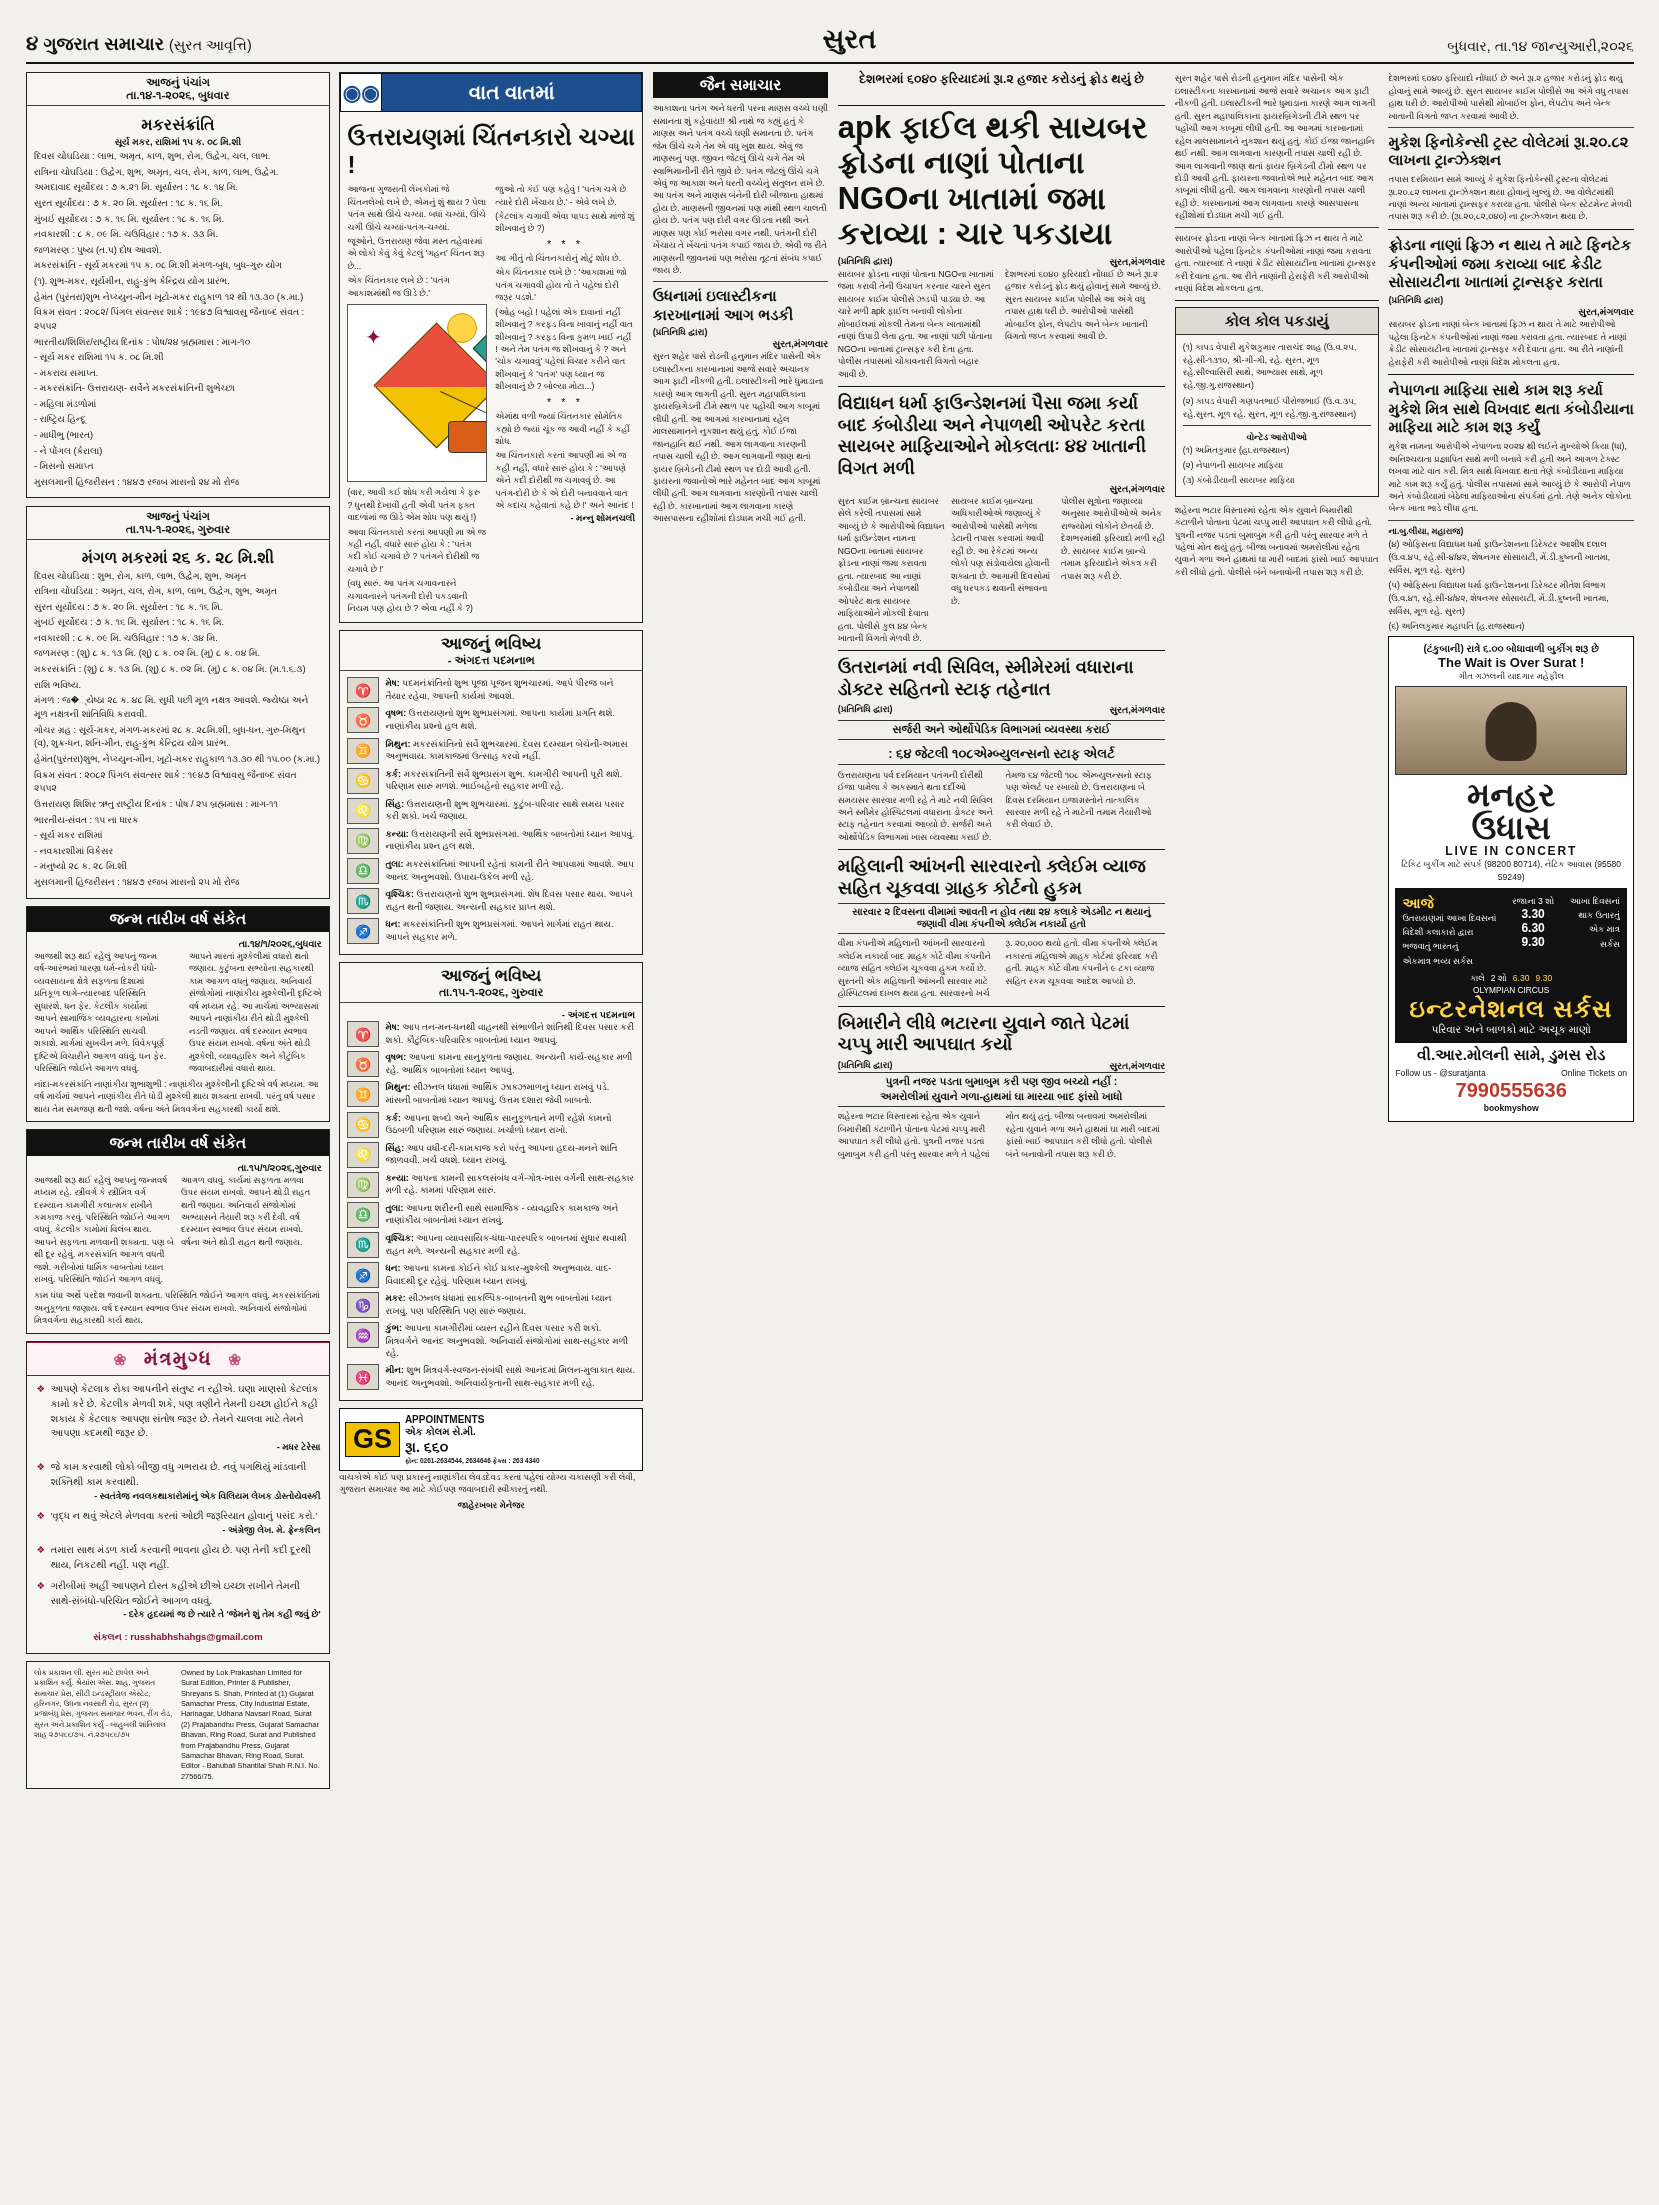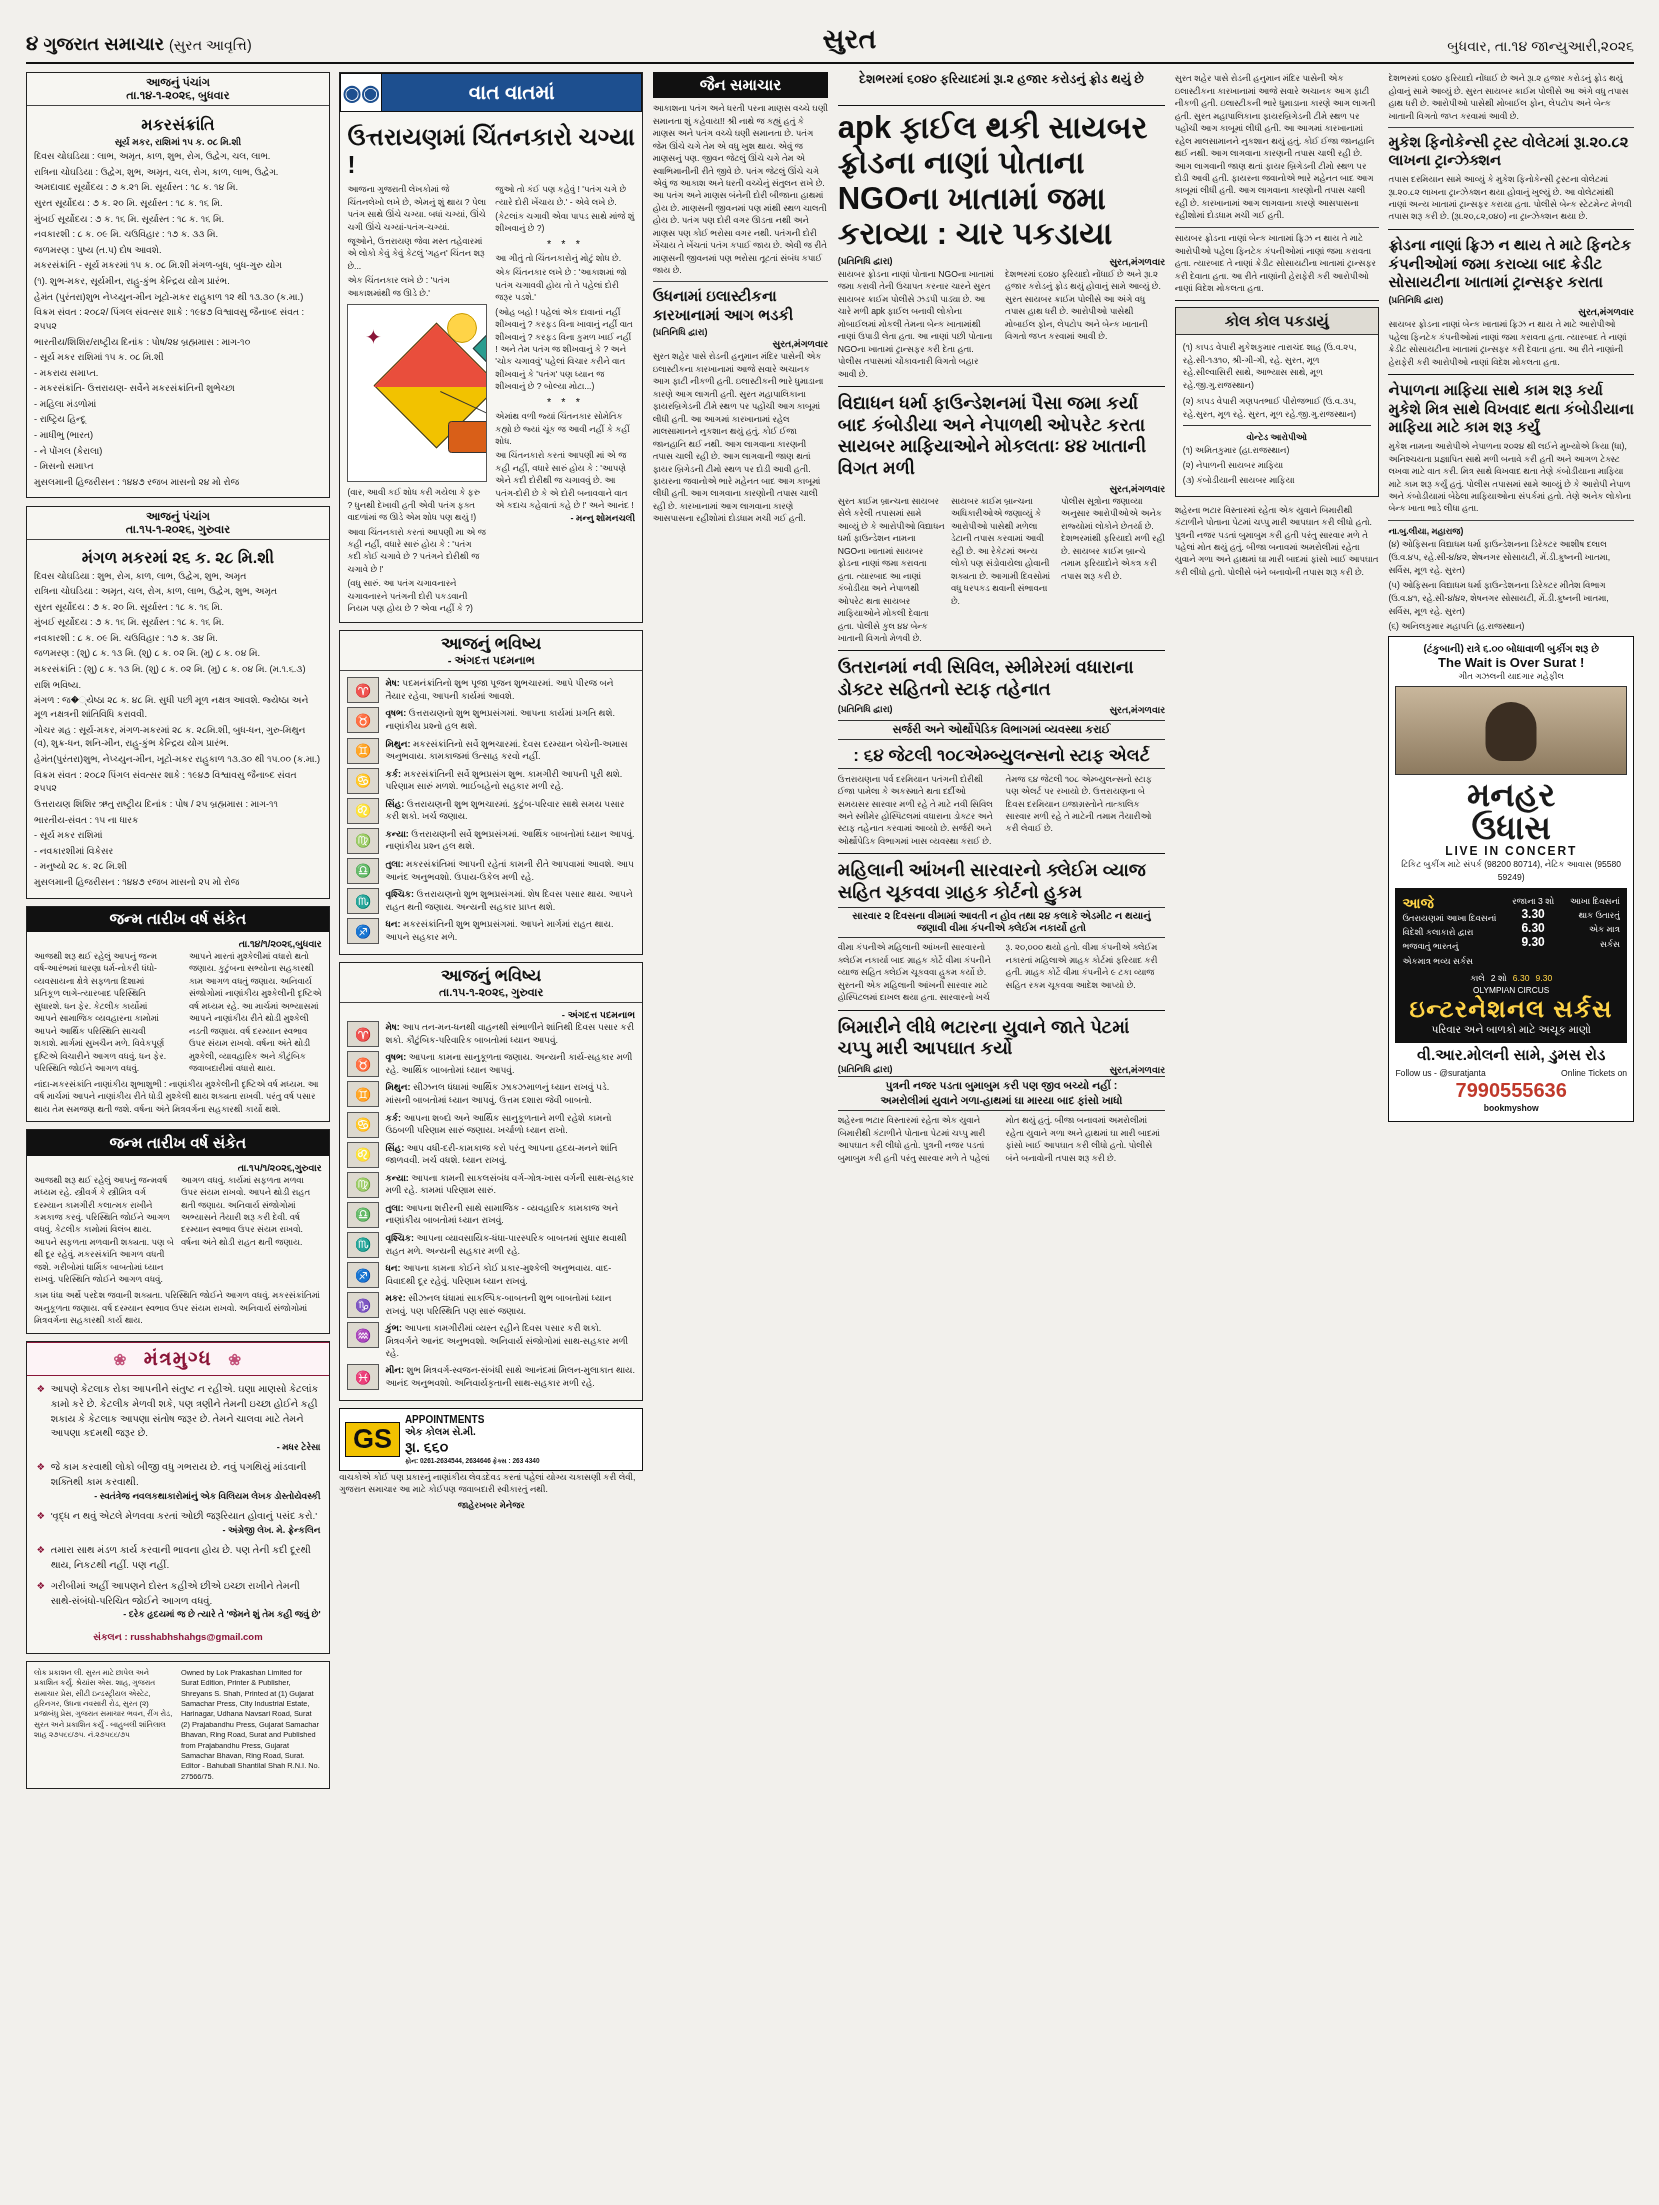--- a/index.html
+++ b/index.html
@@ -560,21 +560,21 @@
       <h3 class="hl">ઉતરાનમાં નવી સિવિલ, સ્મીમેરમાં વધારાના ડોક્ટર સહિતનો સ્ટાફ તહેનાત</h3>
       <div class="flexrow">
         <div class="w50">
             <div class="byline">(પ્રતિનિધિ દ્વારા)</div>
           </div>
         <div class="w50">
             <div class="dateline">સુરત,મંગળવાર</div>
           </div>
       </div>
       <div class="center bold" style="font-size:11.3px; border-top:0.6px solid #333; border-bottom:0.6px solid #333; padding:2.4px 0; margin:3.6px 0;">સર્જરી અને ઓર્થોપેડિક વિભાગમાં વ્યવસ્થા કરાઈ</div>
-      <div class="center bold" style="font-size:17px; border-bottom:0.6px solid #333; padding:2.4px 0; margin-bottom:3.6px;">: ૬૪ જેટલી ૧૦૮એમ્બ્યુલન્સનો સ્ટાફ એલર્ટ</div>
+      <div class="center bold" style="font-size:13px; border-bottom:0.6px solid #333; padding:2.4px 0; margin-bottom:3.6px;">: ૬૪ જેટલી ૧૦૮એમ્બ્યુલન્સનો સ્ટાફ એલર્ટ</div>
       <div class="mini two-col-tx">ઉત્તરાયણના પર્વ દરમિયાન પતંગની દોરીથી ઈજા પામેલા કે અકસ્માતે થતા દર્દીઓ સમયસર સારવાર મળી રહે તે માટે નવી સિવિલ અને સ્મીમેર હોસ્પિટલમાં વધારાના ડોક્ટર અને સ્ટાફ તહેનાત કરવામાં આવ્યો છે. સર્જરી અને ઓર્થોપેડિક વિભાગમાં ખાસ વ્યવસ્થા કરાઈ છે. તેમજ ૬૪ જેટલી ૧૦૮ એમ્બ્યુલન્સનો સ્ટાફ પણ એલર્ટ પર રખાયો છે. ઉત્તરાયણના બે દિવસ દરમિયાન ઇજાગ્રસ્તોને તાત્કાલિક સારવાર મળી રહે તે માટેની તમામ તૈયારીઓ કરી લેવાઈ છે.</div>
 
       <div class="rule-thick"></div>
 
       <h3 class="hl">મહિલાની આંખની સારવારનો ક્લેઈમ વ્યાજ સહિત ચૂકવવા ગ્રાહક કોર્ટનો હુકમ</h3>
       <div class="center bold" style="font-size:10px; border-top:0.6px solid #333; border-bottom:0.6px solid #333; padding:2.4px 0; margin:3.6px 0;">સારવાર ૨ દિવસના વીમામાં આવતી ન હોવ તથા ૨૪ કલાકે એડમીટ ન થયાનું જણાવી વીમા કંપનીએ ક્લેઈમ નકાર્યો હતો</div>
       <div class="mini two-col-tx">વીમા કંપનીએ મહિલાની આંખની સારવારનો ક્લેઈમ નકાર્યા બાદ ગ્રાહક કોર્ટે વીમા કંપનીને વ્યાજ સહિત ક્લેઈમ ચૂકવવા હુકમ કર્યો છે. સુરતની એક મહિલાની આંખની સારવાર માટે હોસ્પિટલમાં દાખલ થયા હતા. સારવારનો ખર્ચ રૂ. ૨૦,૦૦૦ થયો હતો. વીમા કંપનીએ ક્લેઈમ નકારતાં મહિલાએ ગ્રાહક કોર્ટમાં ફરિયાદ કરી હતી. ગ્રાહક કોર્ટે વીમા કંપનીને ૯ ટકા વ્યાજ સહિત રકમ ચૂકવવા આદેશ આપ્યો છે.</div>
 
       <div class="rule-thick"></div>
 

